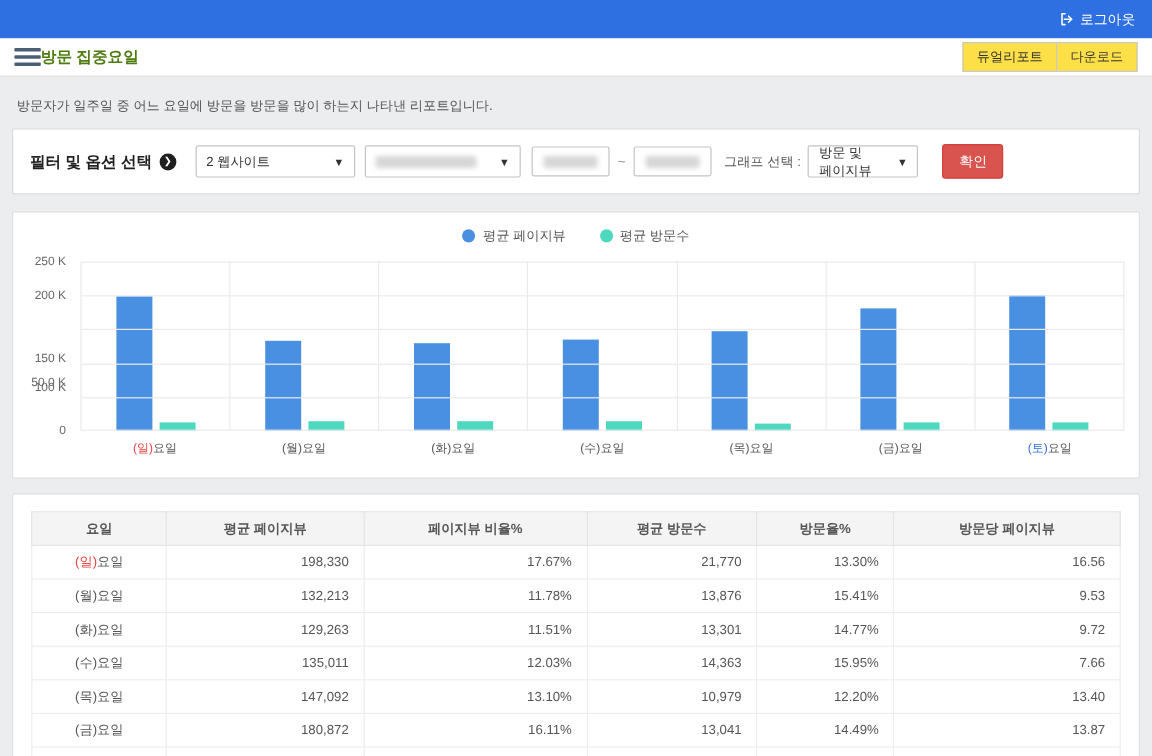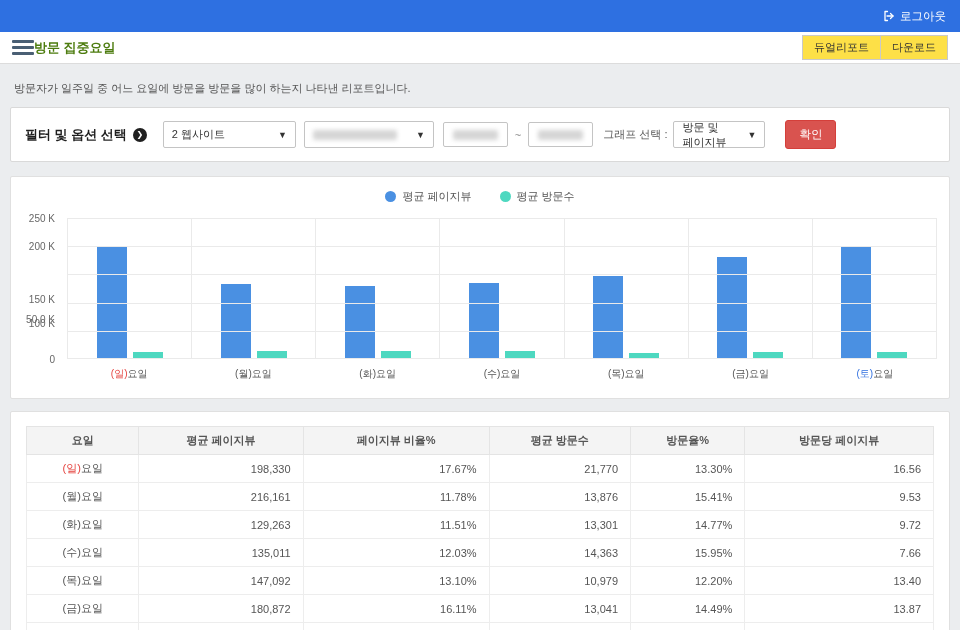--- a/index.html
+++ b/index.html
@@ -206,21 +206,21 @@
         <tr>
           <td class="day c0"><span style="color: rgb(229, 67, 63);">(일)</span><span>요일</span></td>
           <td class="c1">198,330</td>
           <td class="c2">17.67%</td>
           <td class="c3">21,770</td>
           <td class="c4">13.30%</td>
           <td class="c5">16.56</td>
         </tr>
         <tr>
           <td class="day c0"><span>(월)</span><span>요일</span></td>
-          <td class="c1">216,161</td>
+          <td class="c1">132,213</td>
           <td class="c2">11.78%</td>
           <td class="c3">13,876</td>
           <td class="c4">15.41%</td>
           <td class="c5">9.53</td>
         </tr>
         <tr>
           <td class="day c0"><span>(화)</span><span>요일</span></td>
           <td class="c1">129,263</td>
           <td class="c2">11.51%</td>
           <td class="c3">13,301</td>

